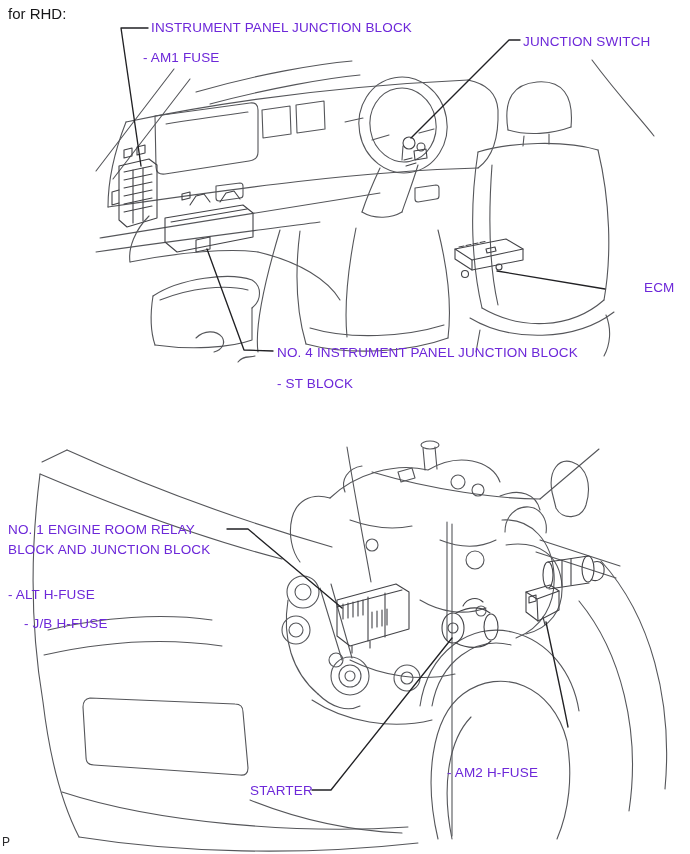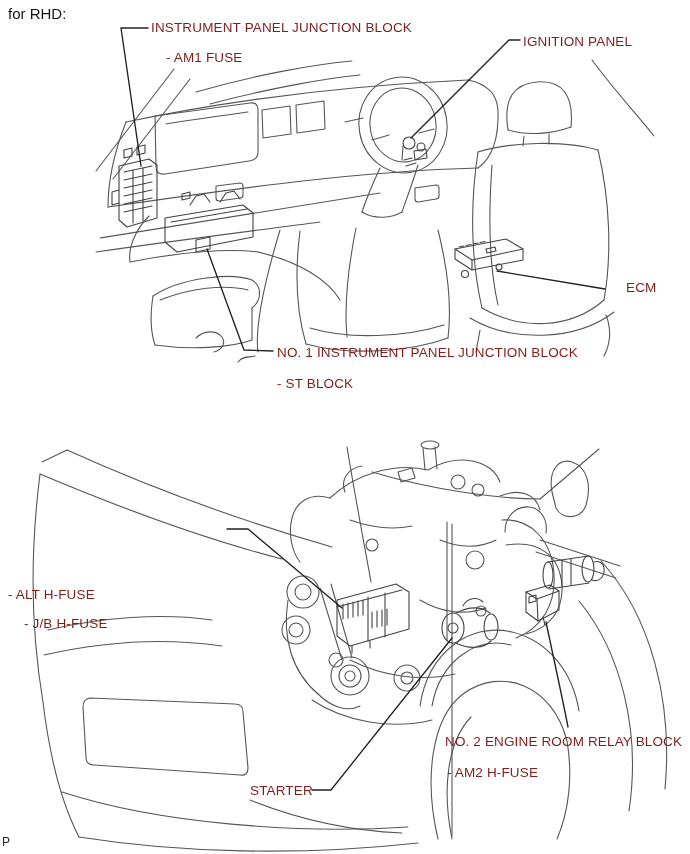--- a/index.html
+++ b/index.html
@@ -5,21 +5,21 @@
   html,body{margin:0;padding:0;background:#fff;}
   #canvas{
     position:relative;width:690px;height:854px;background:#ffffff;
     font-family:"Liberation Sans",sans-serif;overflow:hidden;
   }
   svg{position:absolute;left:0;top:0;}
   svg path, svg circle, svg ellipse{fill:none;stroke:#55565a;stroke-width:1.1;stroke-linecap:round;stroke-linejoin:round;}
   svg .leader path{stroke:#212124;stroke-width:1.35;}
   svg .comp path, svg .comp circle, svg .comp ellipse{stroke:#434347;}
   .lbl{
-    position:absolute;font-size:13.5px;line-height:16px;color:#7f1d1d;
+    position:absolute;font-size:13.5px;line-height:16px;color:#6d28d9;
     letter-spacing:.15px;white-space:nowrap;
   }
   .lbl2{line-height:20px;}
   #heading{position:absolute;left:8px;top:5px;font-size:15px;color:#161618;}
   #footmark{position:absolute;left:2px;top:835px;font-size:12px;color:#2a2a2c;}
 </style>
 </head>
 <body>
 
 <div id="canvas">
@@ -252,31 +252,34 @@
       <path d="M312,790 L331,790 L452,638"></path>
     </g>
     <g class="leader">
       <path d="M546,622 C554,660 562,696 568,727"></path>
     </g>
   </svg>
 
   <div id="heading">for RHD:</div>
 
   <div class="lbl" style="left:151px;top:20px">INSTRUMENT PANEL JUNCTION BLOCK</div>
-  <div class="lbl" style="left:166px;top:50px">- AM1 FUSE</div>
-
-  <div class="lbl" style="left:523px;top:34px">IGNITION PANEL</div>
-
-  <div class="lbl" style="left:626px;top:280px">ECM</div>
-
-  <div class="lbl" style="left:277px;top:345px">NO. 1 INSTRUMENT PANEL JUNCTION BLOCK</div>
+  <div class="lbl" style="left:143px;top:50px">- AM1 FUSE</div>
+
+  <div class="lbl" style="left:523px;top:34px">JUNCTION SWITCH</div>
+
+  <div class="lbl" style="left:644px;top:280px">ECM</div>
+
+  <div class="lbl" style="left:277px;top:345px">NO. 4 INSTRUMENT PANEL JUNCTION BLOCK</div>
   <div class="lbl" style="left:277px;top:376px">- ST BLOCK</div>
 
+  <div class="lbl lbl2" style="left:8px;top:520px">
+    <div>NO. 1 ENGINE ROOM RELAY</div>
+    <div>BLOCK AND JUNCTION BLOCK</div>
+  </div>
   <div class="lbl" style="left:8px;top:587px">- ALT H-FUSE</div>
   <div class="lbl" style="left:24px;top:616px">- J/B H-FUSE</div>
 
-  <div class="lbl" style="left:445px;top:734px">NO. 2 ENGINE ROOM RELAY BLOCK</div>
   <div class="lbl" style="left:447px;top:765px">- AM2 H-FUSE</div>
 
   <div class="lbl" style="left:250px;top:783px">STARTER</div>
 
   <div id="footmark">P</div>
 </div>
 
 </body></html>

